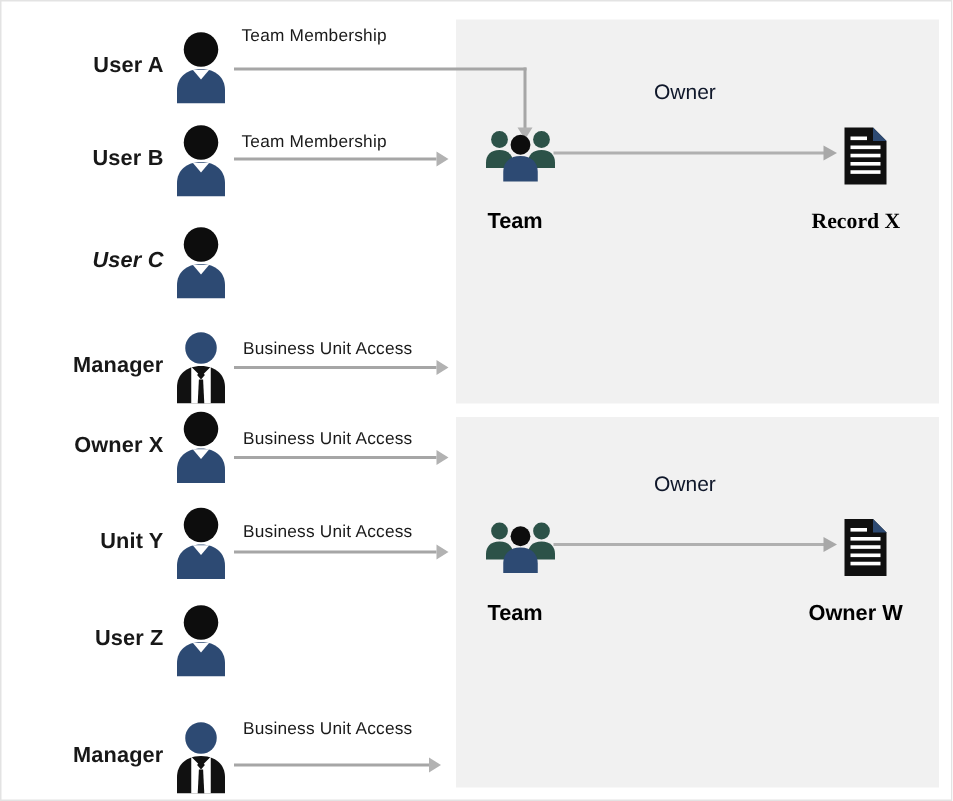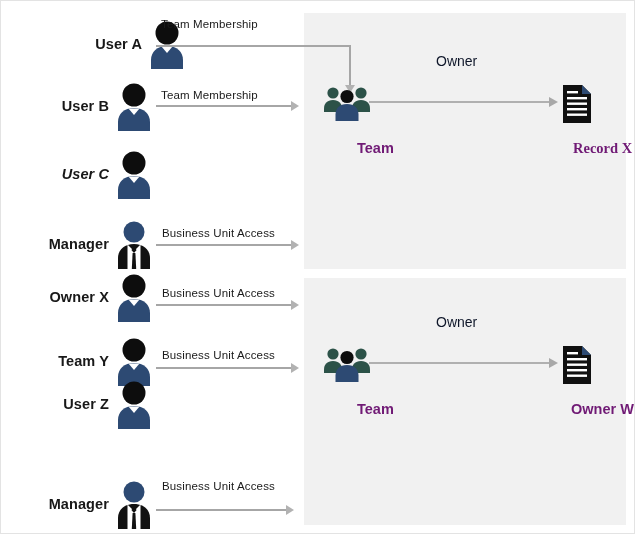--- a/index.html
+++ b/index.html
@@ -117,23 +117,22 @@
   }
   .doc-icon {
     position: absolute;
     width: 32px;
     height: 40px;
   }
   .node-label {
     position: absolute;
     font-size: 14.5px;
     font-weight: bold;
-    color: #701a75;
+    color: #000000;
     white-space: nowrap;
-    margin-left: 32px;
   }
   .owner-line {
     position: absolute;
     height: 2px;
     background: #b0b0b0;
   }
   .owner-head {
     position: absolute;
     width: 0; height: 0;
     border-top: 5px solid transparent;
@@ -142,21 +141,21 @@
   }
 </style>
 </head>
 <body>
 
 <div id="canvas">
 
   <div class="panel" id="panel-top"></div>
   <div class="panel" id="panel-bottom"></div>
 
-  <div class="actor-row" style="top:12px;margin-left:33px;">
+  <div class="actor-row" style="top:12px;">
     <span class="actor-label">User A</span>
     <span class="actor-icon">
       <svg class="icon-svg" viewBox="0 0 46 50" xmlns="http://www.w3.org/2000/svg">
         <circle cx="23" cy="14" r="11.5" fill="#0d0d0d"></circle>
         <path d="M23 27c-10 0-16 6-16 14v9h32v-9c0-8-6-14-16-14z" fill="#2d4a73"></path>
         <path d="M17.5 27.5 L23 34 L28.5 27.5 Z" fill="#ffffff"></path>
       </svg>
     </span>
   </div>
 
@@ -200,31 +199,31 @@
     <span class="actor-icon">
       <svg class="icon-svg" viewBox="0 0 46 50" xmlns="http://www.w3.org/2000/svg">
         <circle cx="23" cy="14" r="11.5" fill="#0d0d0d"></circle>
         <path d="M23 27c-10 0-16 6-16 14v9h32v-9c0-8-6-14-16-14z" fill="#2d4a73"></path>
         <path d="M17.5 27.5 L23 34 L28.5 27.5 Z" fill="#ffffff"></path>
       </svg>
     </span>
   </div>
 
   <div class="actor-row" style="top:329px;">
-    <span class="actor-label">Team Y</span>
-    <span class="actor-icon">
-      <svg class="icon-svg" viewBox="0 0 46 50" xmlns="http://www.w3.org/2000/svg">
-        <circle cx="23" cy="14" r="11.5" fill="#0d0d0d"></circle>
-        <path d="M23 27c-10 0-16 6-16 14v9h32v-9c0-8-6-14-16-14z" fill="#2d4a73"></path>
-        <path d="M17.5 27.5 L23 34 L28.5 27.5 Z" fill="#ffffff"></path>
-      </svg>
-    </span>
-  </div>
-
-  <div class="actor-row" style="top:372px;text-align:center;">
+    <span class="actor-label">Unit Y</span>
+    <span class="actor-icon">
+      <svg class="icon-svg" viewBox="0 0 46 50" xmlns="http://www.w3.org/2000/svg">
+        <circle cx="23" cy="14" r="11.5" fill="#0d0d0d"></circle>
+        <path d="M23 27c-10 0-16 6-16 14v9h32v-9c0-8-6-14-16-14z" fill="#2d4a73"></path>
+        <path d="M17.5 27.5 L23 34 L28.5 27.5 Z" fill="#ffffff"></path>
+      </svg>
+    </span>
+  </div>
+
+  <div class="actor-row" style="top:394px;text-align:center;">
     <span class="actor-label">User Z</span>
     <span class="actor-icon">
       <svg class="icon-svg" viewBox="0 0 46 50" xmlns="http://www.w3.org/2000/svg">
         <circle cx="23" cy="14" r="11.5" fill="#0d0d0d"></circle>
         <path d="M23 27c-10 0-16 6-16 14v9h32v-9c0-8-6-14-16-14z" fill="#2d4a73"></path>
         <path d="M17.5 27.5 L23 34 L28.5 27.5 Z" fill="#ffffff"></path>
       </svg>
     </span>
   </div>
 

